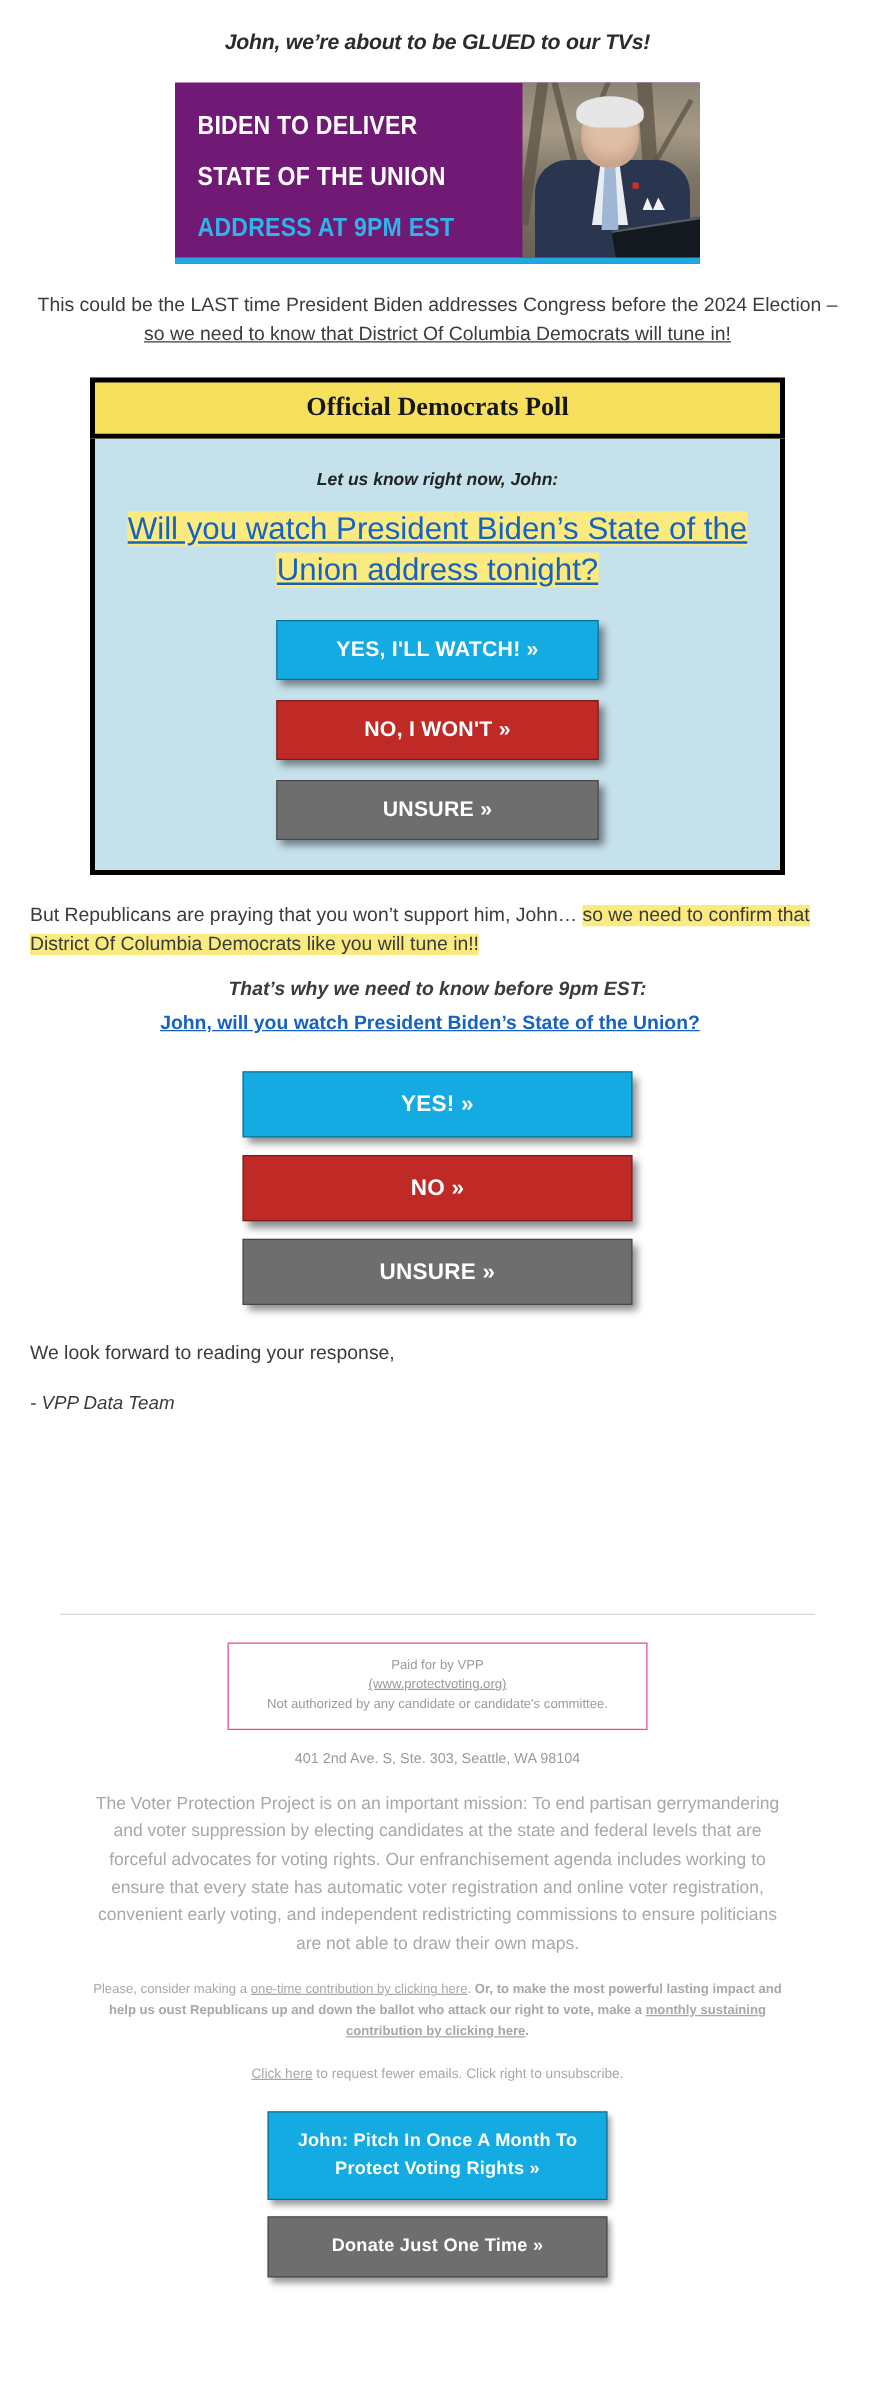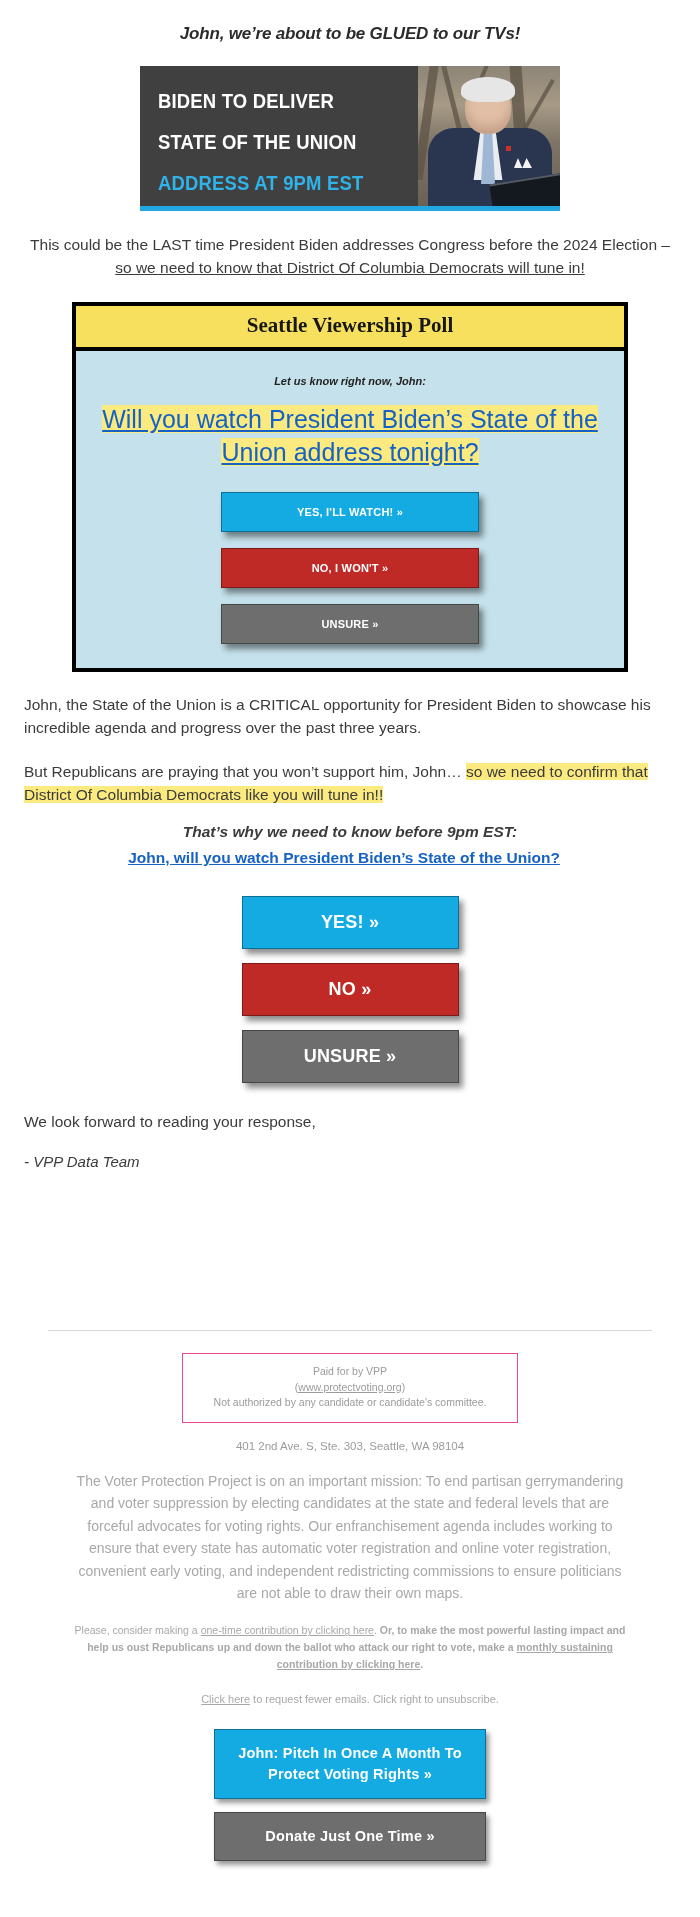--- a/index.html
+++ b/index.html
@@ -31,21 +31,21 @@
     padding: 24px 30px 14px 30px;
     letter-spacing: -0.2px;
   }
 
   
   .hero {
     width: 420px;
     margin: 8px auto 0 auto;
     position: relative;
     height: 145px;
-    background: #404040;
+    background: #701a75;
     overflow: hidden;
     border-bottom: 5px solid #22a7e0;
     box-sizing: border-box;
     text-decoration: underline;
   }
   .hero-text {
     position: absolute;
     left: 0;
     top: 0;
     width: 278px;
@@ -187,21 +187,21 @@
     background: #c5e1ec;
     border: 4px solid #000000;
     border-top: none;
     padding: 18px 18px 24px 18px;
     box-sizing: border-box;
   }
   .poll-kicker {
     text-align: center;
     font-style: italic;
     font-weight: bold;
-    font-size: 11px;
+    font-size: 14px;
     color: #232323;
     margin: 6px 0 16px 0;
   }
   .poll-question {
     text-align: center;
     font-size: 25px;
     font-weight: normal;
     line-height: 1.35;
     margin: 0 0 22px 0;
   }
@@ -213,36 +213,36 @@
     -webkit-box-decoration-break: clone;
   }
 
   
   .btn {
     display: block;
     width: 258px;
     margin: 0 auto 16px auto;
     text-align: center;
     font-weight: bold;
-    font-size: 11px;
+    font-size: 17px;
     color: #ffffff;
     text-decoration: none;
     padding: 13px 12px;
     box-sizing: border-box;
     border: 1px solid rgba(0,0,0,.35);
     box-shadow: 4px 5px 6px rgba(0,0,0,.45);
     letter-spacing: 0.2px;
   }
   .btn:last-child { margin-bottom: 0; }
   .btn.blue   { background: #13abe2; }
   .btn.red    { background: #bf2a27; }
   .btn.grey   { background: #6e6e6e; }
 
   .btn-block { margin: 26px 0 0 0; }
-  .btn-block .btn { width: 217px; margin-bottom: 14px; font-size: 18px; padding: 15px 20px; }
+  .btn-block .btn { width: 312px; margin-bottom: 14px; font-size: 18px; padding: 15px 20px; }
 
   .closing {
     font-size: 15.5px;
     color: #3b3b3b;
     padding: 0 24px;
     margin: 30px 0 0 0;
   }
   .signature {
     font-size: 15px;
     font-style: italic;
@@ -340,31 +340,30 @@
       <span class="figure-pin"></span>
       <span class="figure-head"></span>
       <span class="figure-hair"></span>
       <span class="figure-folder"></span>
     </div>
   </div>
 
   <p class="intro"><span>This could be the LAST time President Biden addresses Congress before the 2024 Election – </span><a href="#" class="u" style="color:#3b3b3b;">so we need to know that District Of Columbia Democrats will tune in!</a></p>
 
   <div class="poll">
-    <div class="poll-header">Seattle Viewership Poll</div>
+    <div class="poll-header">Official Democrats Poll</div>
     <div class="poll-body">
       <div class="poll-kicker">Let us know right now, John:</div>
       <div class="poll-question"><a href="#">Will you watch President Biden’s State of the Union address tonight?</a></div>
       <a href="#" class="btn blue">YES, I'LL WATCH! »</a>
       <a href="#" class="btn red">NO, I WON'T »</a>
       <a href="#" class="btn grey">UNSURE »</a>
     </div>
   </div>
 
-  <p class="para">John, the State of the Union is a CRITICAL opportunity for President Biden to showcase his incredible agenda and progress over the past three years.</p>
 
   <p class="para"><span>But Republicans are praying that you won’t support him, John… </span><span class="hl">so we need to confirm that District Of Columbia Democrats like you will tune in!!</span></p>
 
   <p class="para center ital bold" style="margin-top:14px;">That’s why we need to know before 9pm EST:</p>
   <p class="para center" style="margin-top:4px;padding-left:12px;"><a href="#" style="color:#1662c4;font-weight:bold;text-decoration:underline;">John, will you watch President Biden’s State of the Union?</a></p>
 
   <div class="btn-block">
     <a href="#" class="btn blue">YES! »</a>
     <a href="#" class="btn red">NO »</a>
     <a href="#" class="btn grey">UNSURE »</a>

